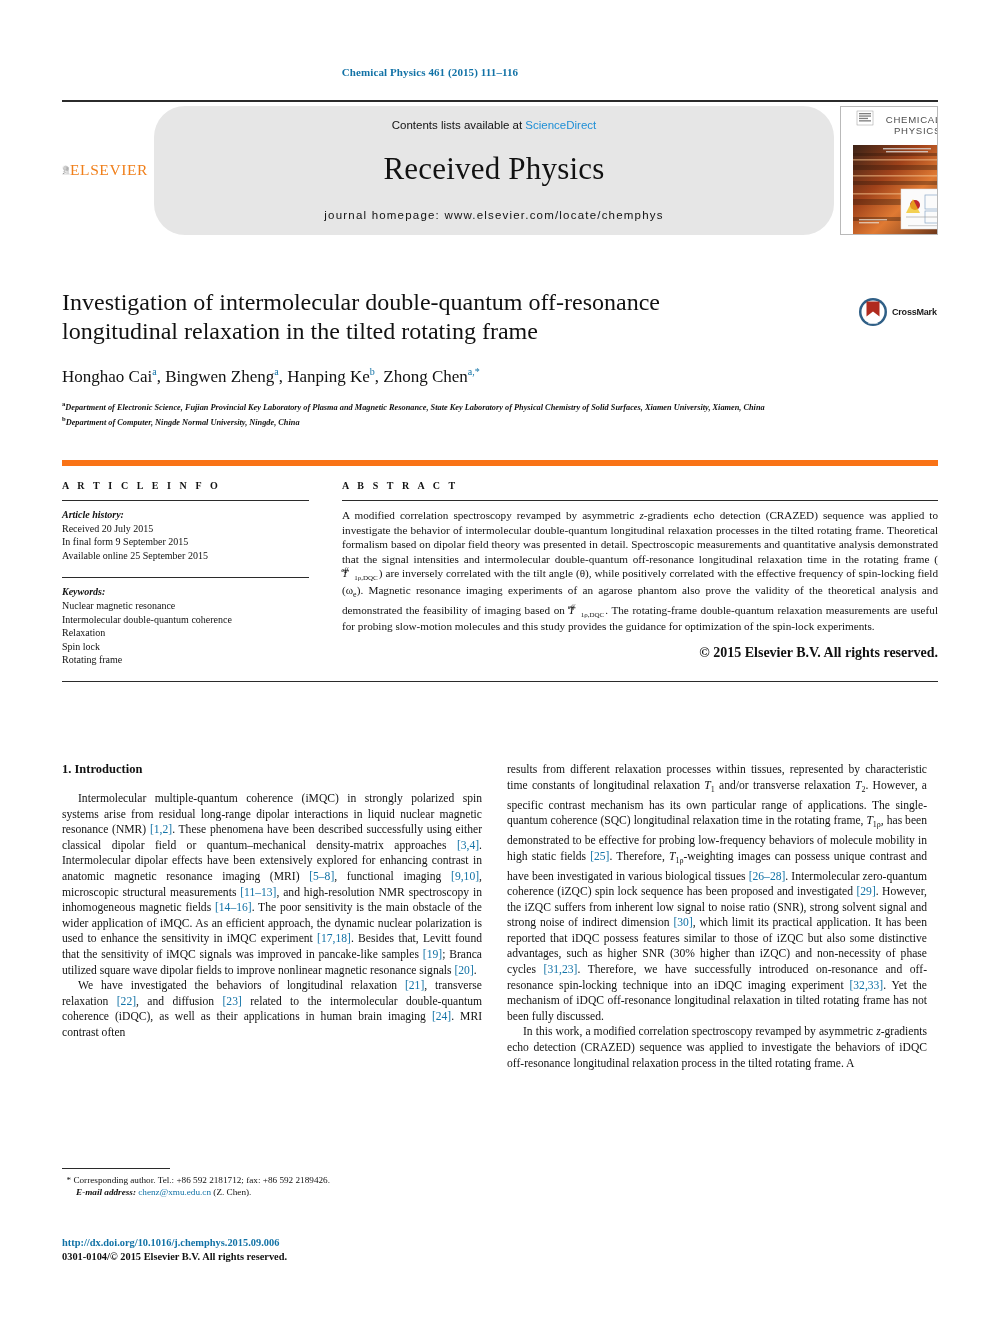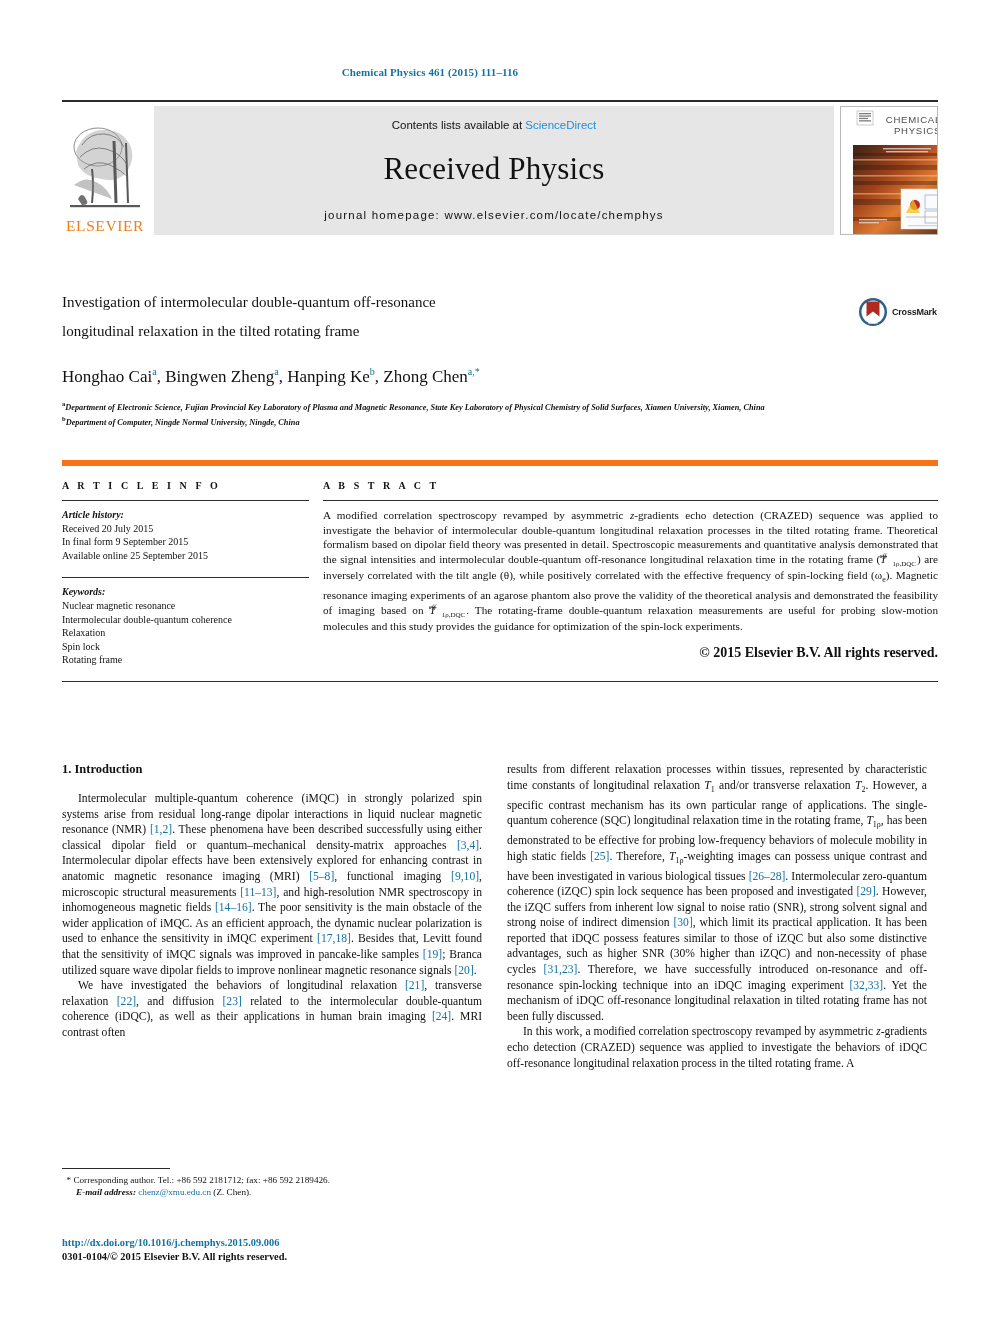--- a/index.html
+++ b/index.html
@@ -51,21 +51,21 @@
     height: 129px;
     display: flex;
     align-items: stretch;
   }
   .elsevier-logo {
     width: 86px;
     flex: 0 0 86px;
     position: relative;
     background: #ffffff;
     display: flex;
-    flex-direction: column;
+    flex-direction: row;
     justify-content: flex-end;
     align-items: center;
     padding-bottom: 2px;
     box-sizing: border-box;
   }
   .elsevier-tree {
     width: 74px;
     height: 96px;
     display: block;
   }
@@ -76,20 +76,21 @@
     color: #f07f1a;
     line-height: 1;
     margin-top: 1px;
   }
   .journal-band {
     flex: 1 1 auto;
     background: #e6e6e6;
     position: relative;
     margin-left: 6px;
     margin-right: 6px;
+    border-radius: 31px;
   }
   .contents-line {
     position: absolute;
     top: 13px;
     left: 0;
     width: 100%;
     text-align: center;
     font-family: "Liberation Sans", sans-serif;
     font-size: 11.5px;
     color: #111111;
@@ -132,21 +133,21 @@
 
   
   .title-block {
     position: absolute;
     top: 288px;
     left: 62px;
     width: 790px;
   }
   .paper-title {
     font-family: "Liberation Serif", serif;
-    font-size: 15px;
+    font-size: 24px;
     line-height: 29px;
     color: #111111;
     margin: 0;
     font-weight: normal;
   }
   .authors {
     margin-top: 15px;
     font-family: "Liberation Serif", serif;
     font-size: 17px;
     line-height: 22px;
@@ -201,21 +202,21 @@
     padding-bottom: 14px;
     box-sizing: border-box;
     display: flex;
   }
   .info-col {
     width: 247px;
     flex: 0 0 247px;
   }
   .abs-col {
     flex: 1 1 auto;
-    margin-left: 14px;
+    margin-left: 33px;
   }
   .sec-head {
     font-family: "Liberation Serif", serif;
     font-size: 10px;
     font-weight: bold;
     letter-spacing: 3.1px;
     color: #111111;
     margin-bottom: 9px;
   }
   .rule {

